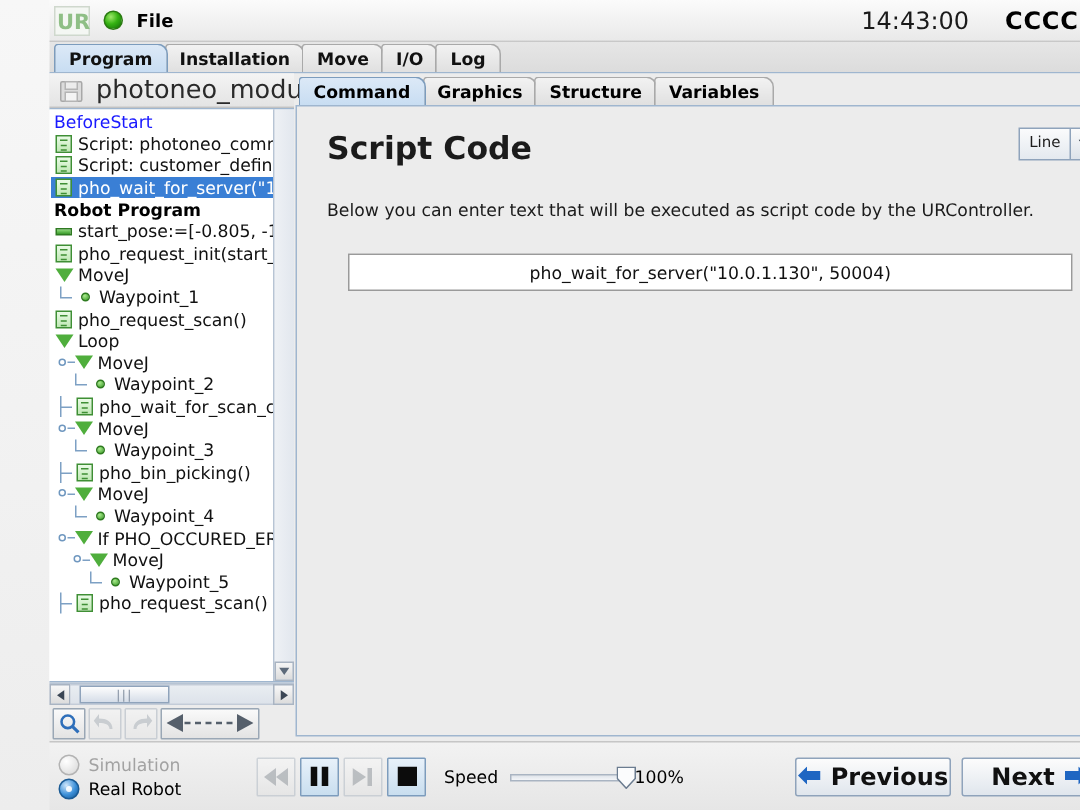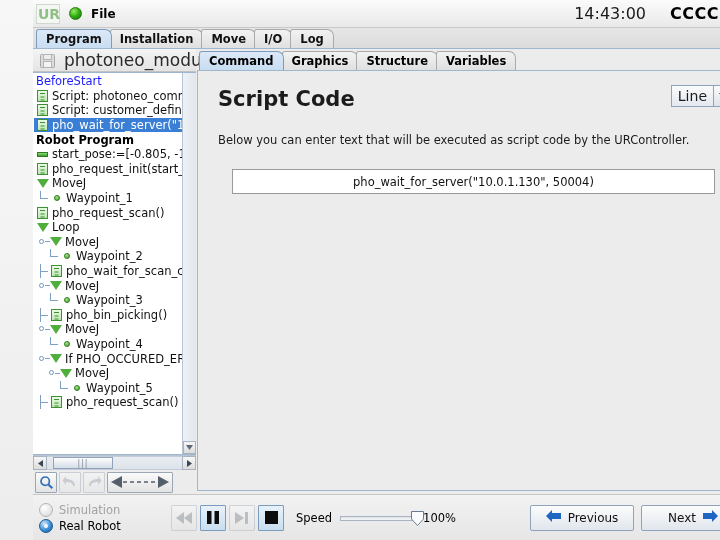--- a/index.html
+++ b/index.html
@@ -432,21 +432,21 @@
   .line-select {
     display: flex;
     align-items: stretch;
     height: 22px;
     border: 1px solid #8fa3bb;
     background: linear-gradient(to bottom, #fafbfc, #e4e9ef);
     box-sizing: border-box;
   }
   .line-select .val {
     padding: 0 6px;
-    font-size: 14px;
+    font-size: 10px;
     line-height: 20px;
     color: #1b1b1b;
   }
   .line-select .arrow {
     width: 19px;
     border-left: 1px solid #8fa3bb;
     background: linear-gradient(to bottom, #fbfbfb, #dde3ea);
     display: flex; align-items: center; justify-content: center;
     box-sizing: border-box;
   }
@@ -567,22 +567,22 @@
   .navbtn {
     height: 26px;
     min-width: 104px;
     border: 1px solid #8fa3bb;
     background: linear-gradient(to bottom, #fcfcfc, #e0e6ed);
     box-sizing: border-box;
     display: flex;
     align-items: center;
     justify-content: center;
     gap: 7px;
-    font-size: 12px;
-    font-weight: normal;
+    font-size: 16px;
+    font-weight: bold;
     color: #111;
     border-radius: 2px;
     margin-left: 7px;
     flex: none;
   }
   .arrow-blue { flex: none; }
 </style>
 </head>
 <body>
 

